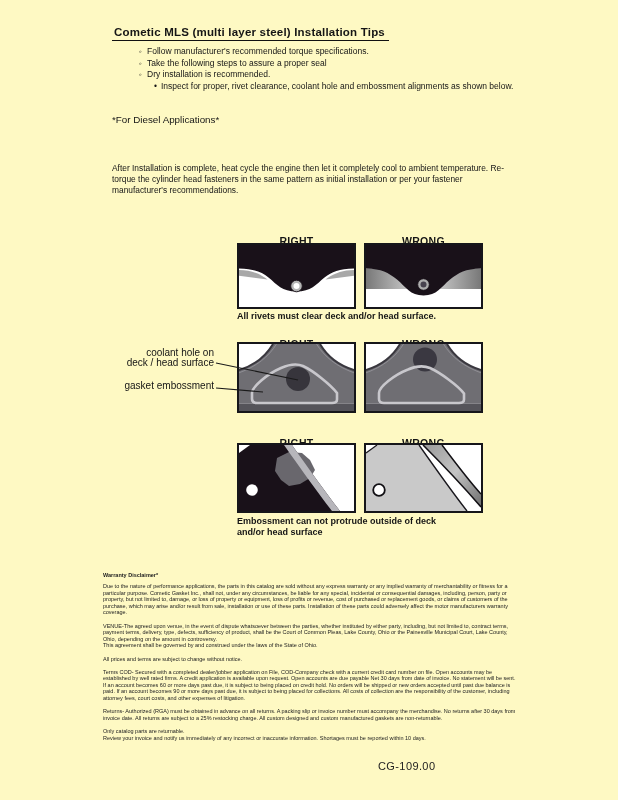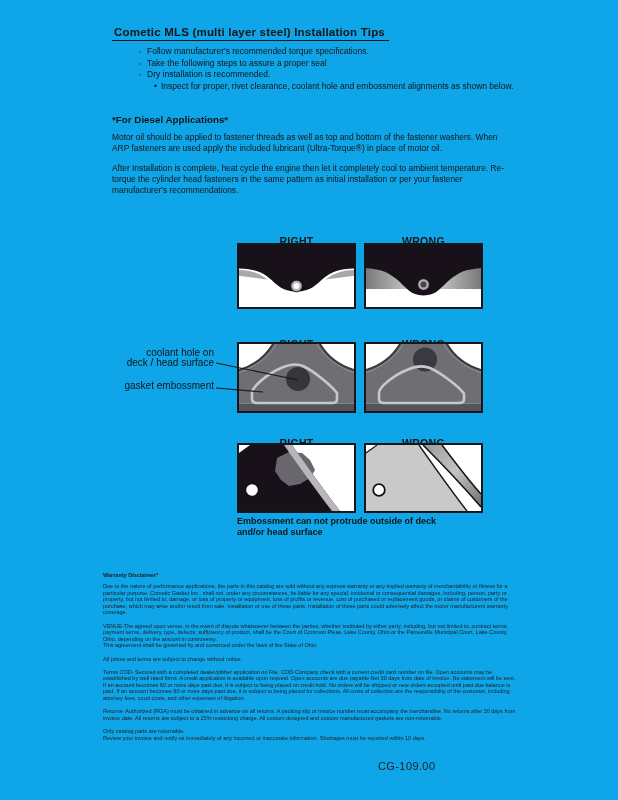--- a/index.html
+++ b/index.html
@@ -1,29 +1,29 @@
 <!DOCTYPE html>
 <html><head>
 <meta charset="utf-8">
 <style>
   * { margin:0; padding:0; box-sizing:border-box; }
   html,body { width:618px; height:800px; background:#ffffff; }
   body { font-family:"Liberation Sans","DejaVu Sans",sans-serif; color:#151515; }
-  .page { position:relative; width:618px; height:800px; background:#0ea5e9; overflow:hidden; }
+  .page { position:relative; width:618px; height:800px; background:#fef9c3; overflow:hidden; }
 
   .title { position:absolute; left:112px; top:26px; font-size:11.5px; font-weight:bold;
            letter-spacing:0.2px; border-bottom:1.6px solid #111; padding:0 4px 2px 2px; }
 
   .bullets { position:absolute; left:104px; top:46px; font-size:8.5px; line-height:11.6px; width:420px; }
   .b-line { white-space:nowrap;margin-left:35px; }
   .b-mark { display:inline-block; width:8px; font-size:7.5px; vertical-align:top; line-height:11.6px; }
   .sub { padding-left:15px; }
   .sub .b-mark { width:7px; font-size:8.5px; }
 
-  .diesel-h { position:absolute; left:112px; top:114px; font-size:9.8px; font-weight:bold; }
+  .diesel-h { position:absolute; left:112px; top:114px; font-size:9.8px; font-weight:normal; }
   .para { position:absolute; left:112px; width:398px; font-size:8.4px; line-height:11.2px; }
   .p1 { top:132px; }
   .p2 { top:163px; }
   .note { top:202px; }
 
   .fig-label { position:absolute; font-size:10.5px; font-weight:bold; letter-spacing:0.3px;
                width:119px; text-align:center;margin-top:8px; }
   .fig-box { position:absolute; width:119px; border:2px solid #16161a; background:#fff; }
   .fig-box svg { display:block; width:100%; height:100%; }
   .caption { position:absolute; font-size:9px; font-weight:bold; line-height:10.8px; }
@@ -47,21 +47,20 @@
   <div class="title">Cometic MLS (multi layer steel) Installation Tips</div>
 
   <div class="bullets">
     <div class="b-line"><span class="b-mark">◦</span><span>Follow manufacturer's recommended torque specifications.</span></div>
     <div class="b-line"><span class="b-mark">◦</span><span>Take the following steps to assure a proper seal</span></div>
     <div class="b-line"><span class="b-mark">◦</span><span>Dry installation is recommended.</span></div>
     <div class="b-line sub"><span class="b-mark">•</span><span>Inspect for proper, rivet clearance, coolant hole and embossment alignments as shown below.</span></div>
   </div>
 
   <div class="diesel-h">*For Diesel Applications*</div>
-  <div class="para p1">Motor oil should be applied to fastener threads as well as top and bottom of the fastener washers. When ARP fasteners are used apply the included lubricant (Ultra-Torque®) in place of motor oil.</div>
   <div class="para p2">After Installation is complete, heat cycle the engine then let it completely cool to ambient temperature. Re-torque the cylinder head fasteners in the same pattern as initial installation or per your fastener manufacturer's recommendations.</div>
 
   <div class="fig-label" style="left:237px; top:227px;">RIGHT</div>
   <div class="fig-label" style="left:364px; top:227px;">WRONG</div>
 
   <div class="fig-box" style="left:237px; top:243px; height:66px;">
     <svg viewBox="0 0 115 62" preserveAspectRatio="none">
       <rect x="0" y="0" width="115" height="62" fill="#ffffff"></rect>
       <path d="M0,25 C11,25.3 18,27.5 26.5,33 L28.5,34.6 L0,30.8 Z" fill="#a8a8a8"></path>
       <path d="M115,25 C104,25.3 97,27.5 88.5,33 L86.5,34.6 L115,30.8 Z" fill="#a8a8a8"></path>
@@ -80,20 +79,21 @@
         </linearGradient>
       </defs>
       <rect x="0" y="0" width="115" height="62" fill="#ffffff"></rect>
       <rect x="0" y="23.5" width="115" height="20.5" fill="url(#gw)"></rect>
       <rect x="0" y="44" width="115" height="18" fill="#ffffff"></rect>
       <path d="M0,0 H115 V23.5 C99,24 93,27.5 84,34.5 C75,42 71,50.5 57.5,50.5 C44,50.5 40,42 31,34.5 C22,27.5 16,24 0,23.5 Z" fill="#191119"></path>
       <circle cx="57.5" cy="39.5" r="5.8" fill="#aeaeae" stroke="#191119" stroke-width="0.9"></circle>
       <circle cx="57.5" cy="39.5" r="3" fill="#47424e"></circle>
     </svg>
   </div>
+  <div class="caption" style="left:237px; top:311px; width:260px;">All rivets must clear deck and/or head surface.</div>
 
   <div class="fig-label" style="left:237px; top:330px;">RIGHT</div>
   <div class="fig-label" style="left:364px; top:330px;">WRONG</div>
 
   <div class="callout" style="top:348px;">
     <div>coolant hole on</div>
     <div>deck / head surface</div>
   </div>
   <div class="callout" style="top:381px;">
     <div>gasket embossment</div>

